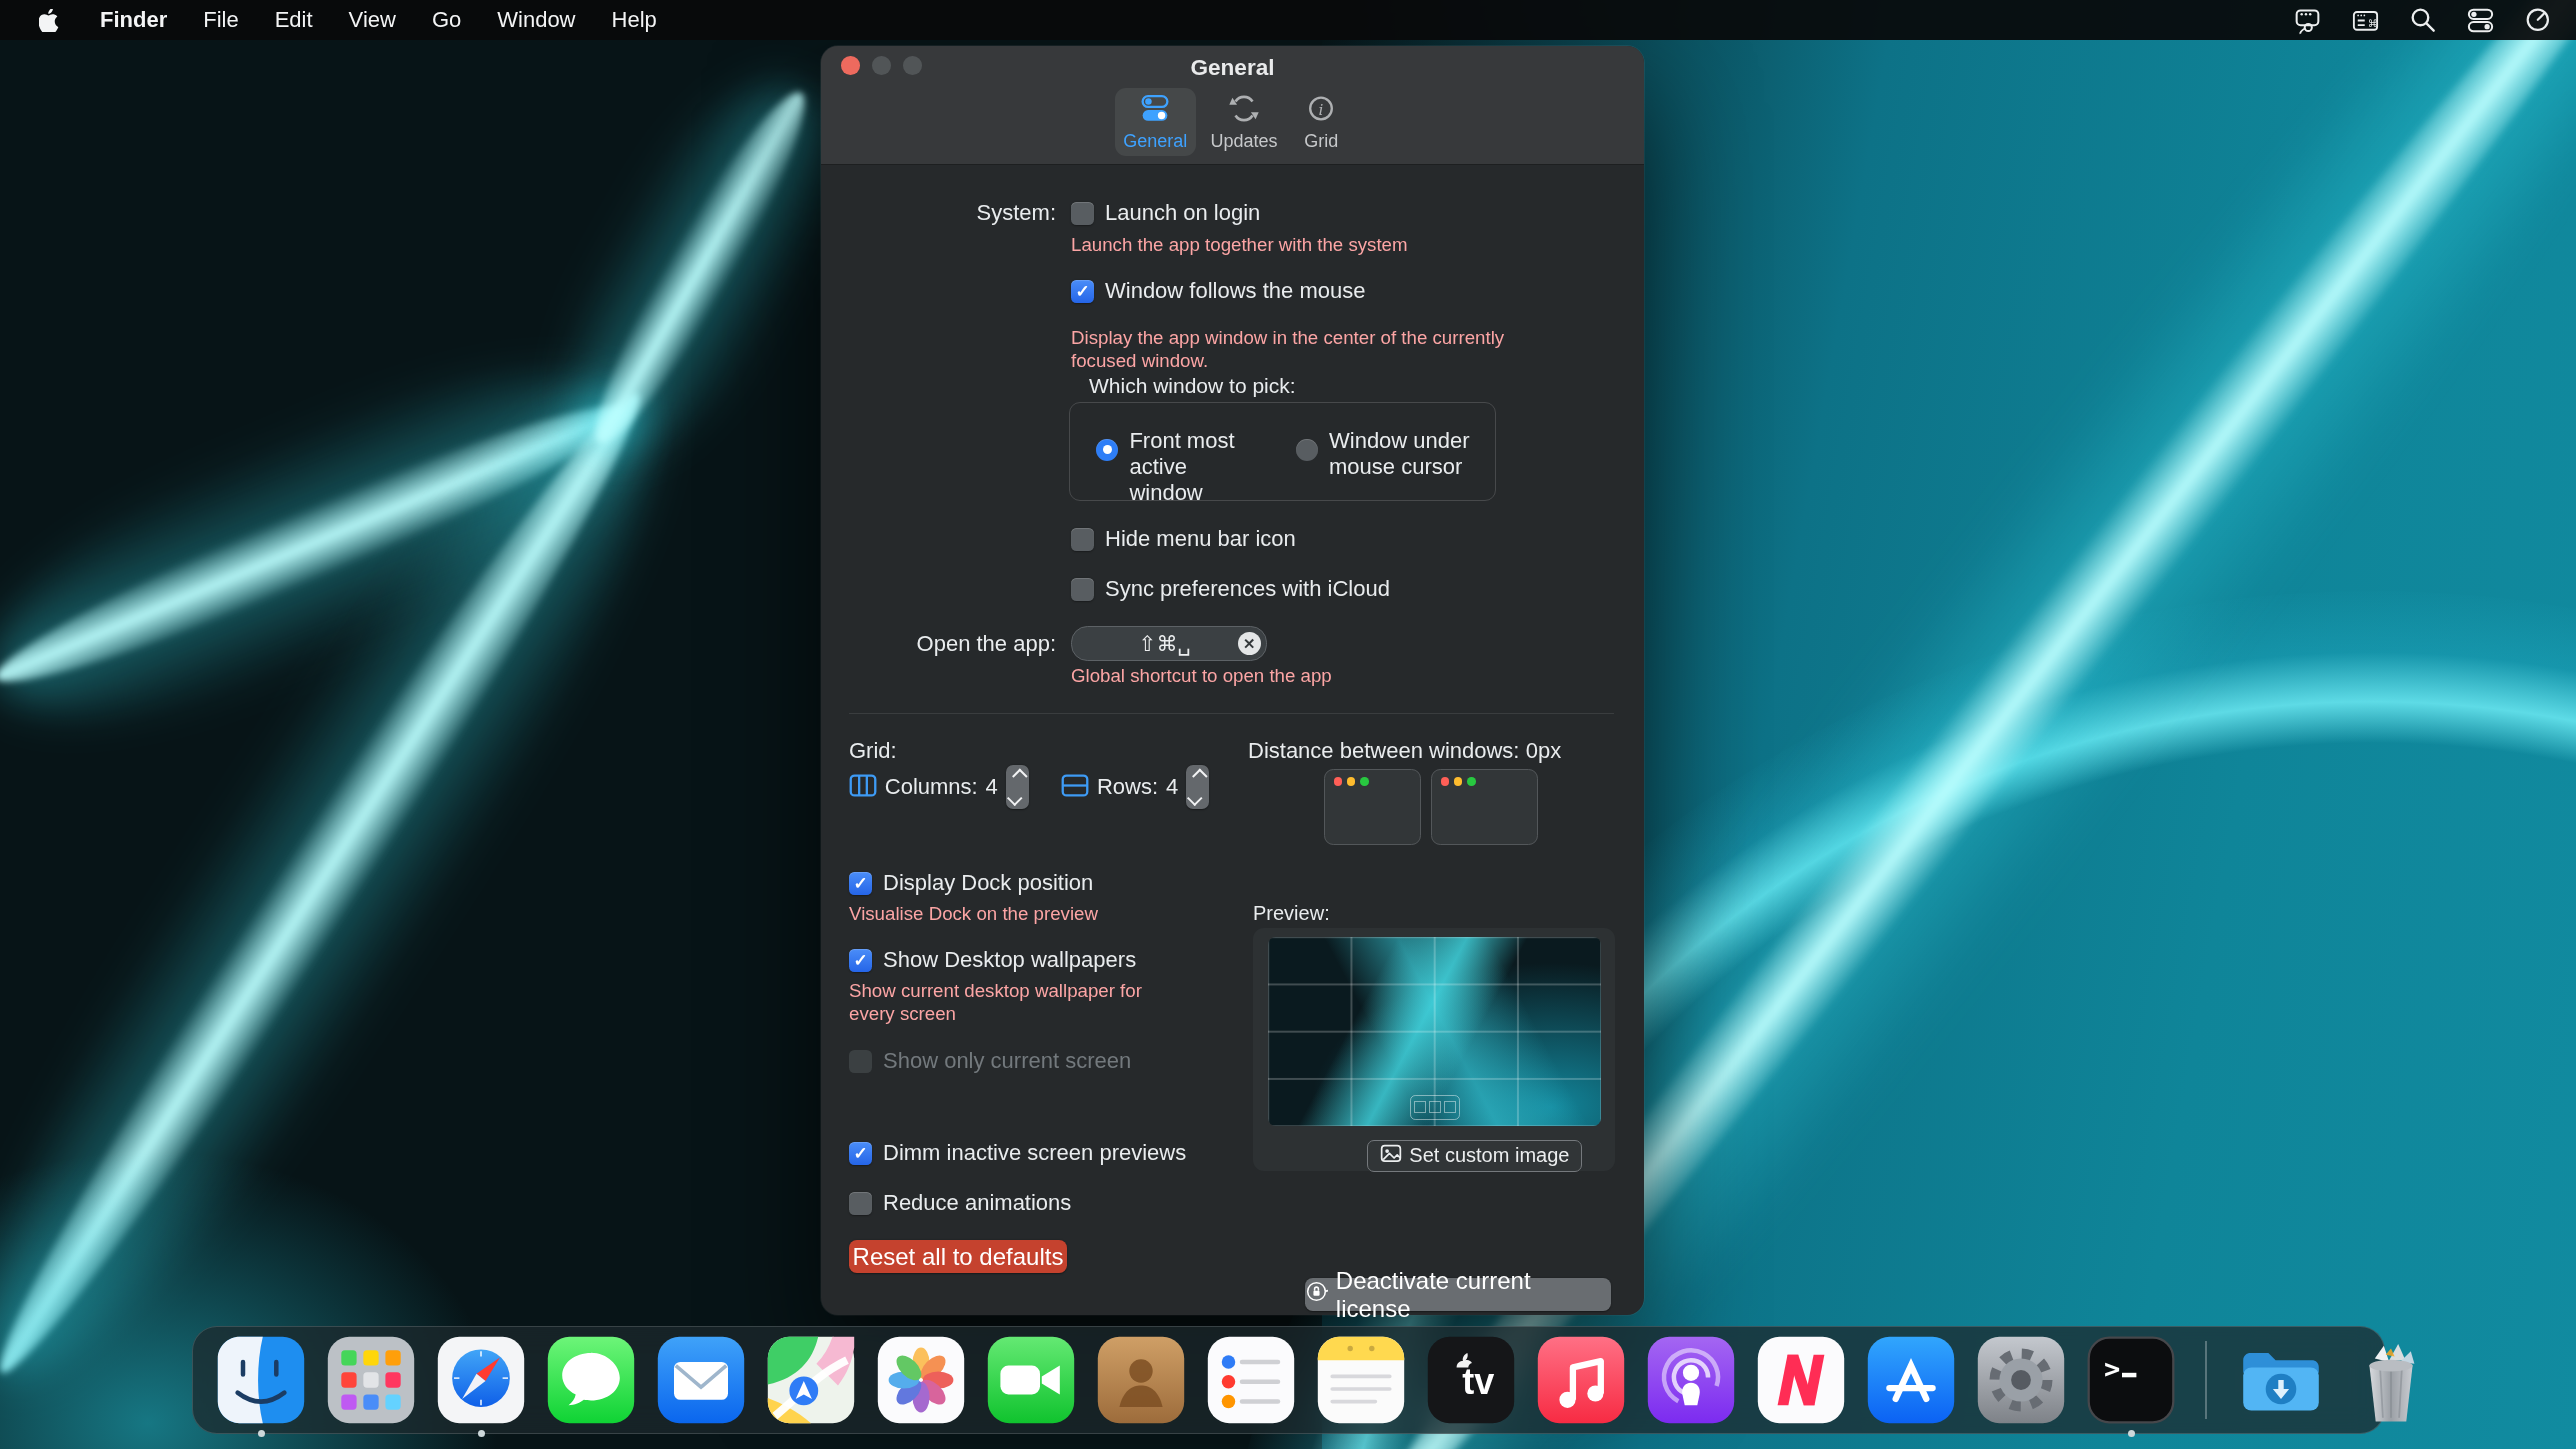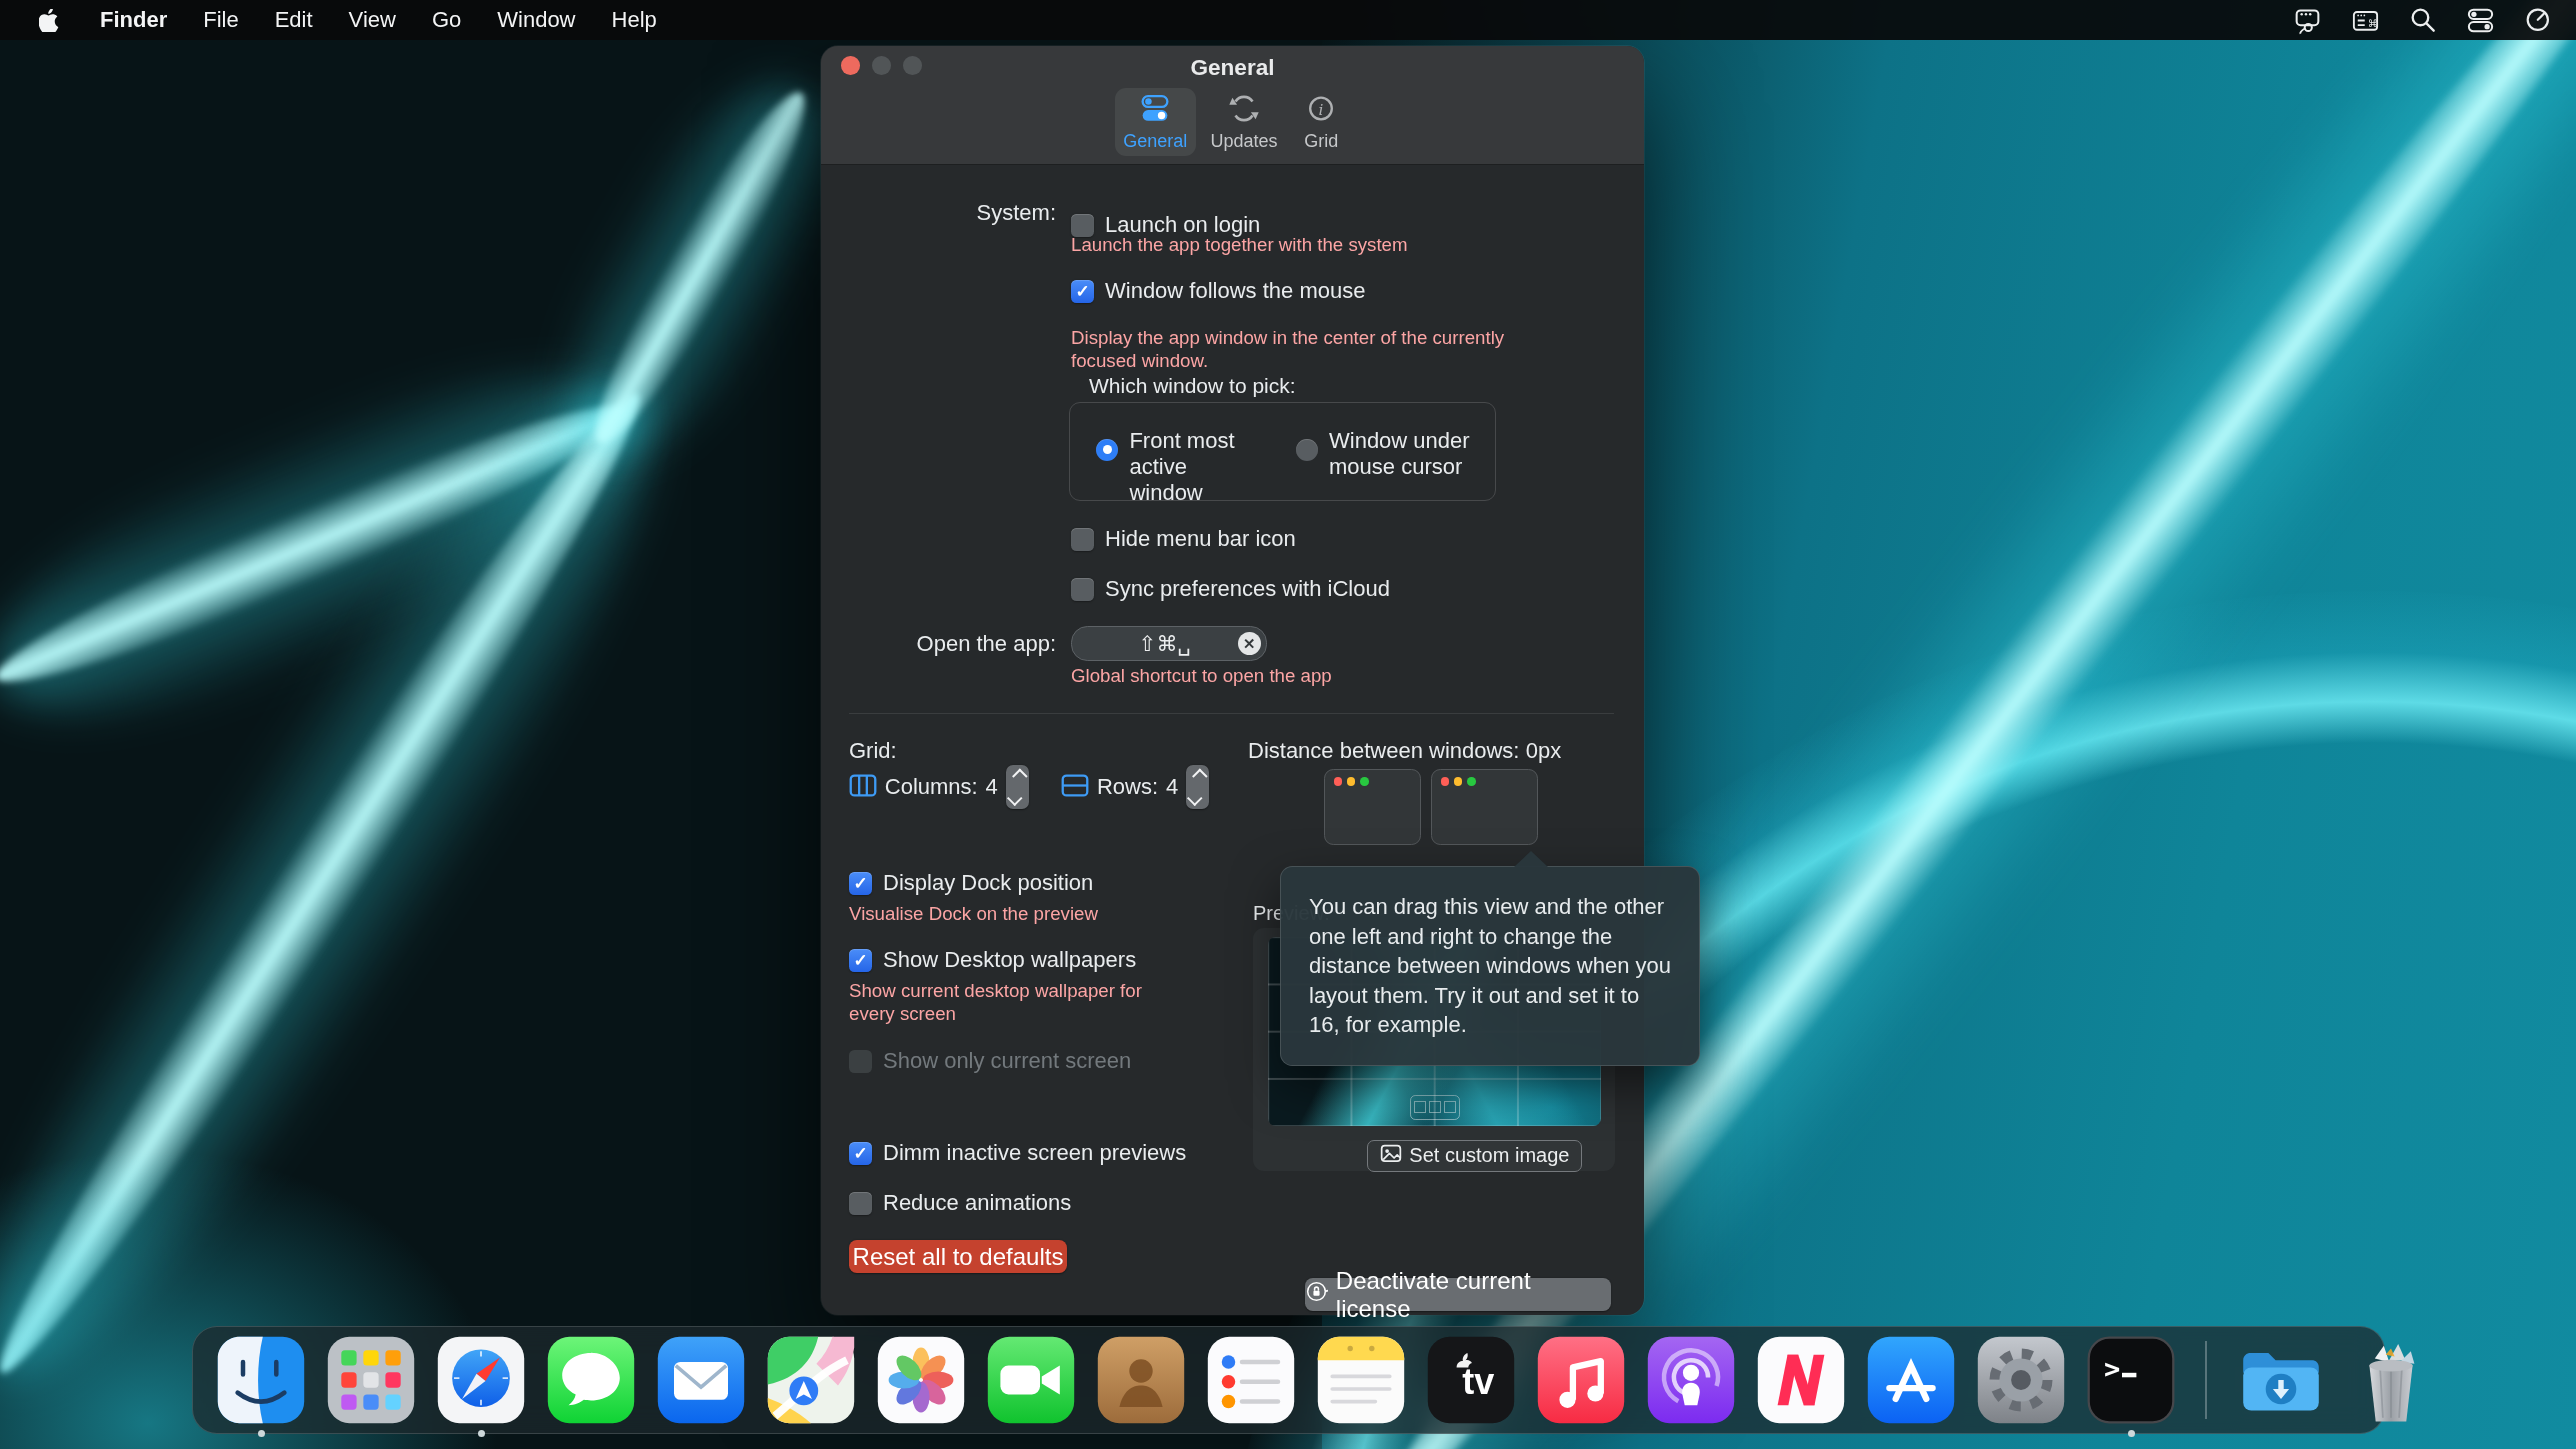--- a/index.html
+++ b/index.html
@@ -227,21 +227,21 @@
               <circle cx="22" cy="21" r="14"></circle>
               <text x="22" y="29" font-size="20" font-family="DejaVu Serif" font-style="italic" fill="#aeb0b2" stroke="none" text-anchor="middle">i</text>
             </svg>
           </span>
           <span class="tlabel">Grid</span>
         </div>
       </div>
     </div>
 
     <span class="lbl abs" style="right:588px;top:154px;">System:</span>
-    <div class="row" style="left:250px;top:154px;margin-top:12px;">
+    <div class="row" style="left:250px;top:154px;">
       <span class="cb"></span>
       <span class="lbl">Launch on login</span>
     </div>
     <span class="sub abs" style="left:250px;top:187px;">Launch the app together with the system</span>
 
     <div class="row" style="left:250px;top:232px;">
       <span class="cb checked"></span>
       <span class="lbl">Window follows the mouse</span>
     </div>
     <span class="sub abs" style="left:250px;top:280px;width:459px;">Display the app window in the center of the currently focused window.</span>
@@ -381,23 +381,20 @@
         <svg width="23" height="23" viewBox="0 0 30 30" fill="none" stroke="#fff" stroke-width="2">
           <circle cx="15" cy="15" r="11.5"></circle>
           <rect x="11" y="14" width="8" height="6.5" rx="1.4" fill="#fff" stroke="none"></rect>
           <path d="M12.5 14 v-2.2 a2.5 2.5 0 0 1 5 0 V14"></path>
           <path d="M26.5 13 l2 2 l2 -2" stroke-width="1.6"></path>
         </svg>
       </span>
       <span>Deactivate current license</span>
     </div>
 
-    <div id="tooltip">
-      <span>You can drag this view and the other one left and right to change the distance between windows when you layout them. Try it out and set it to 16, for example.</span>
-    </div>
   </div>
 
   <div id="dock">
 
     <div class="dock-item running">
       <svg viewBox="0 0 100 100">
         <rect x="2" y="2" width="96" height="96" rx="24" fill="#1e8ef0"></rect>
         <path d="M2 26 C2 13 13 2 26 2 H52 C45 32 45 68 52 98 H26 C13 98 2 87 2 74 Z" fill="#eef4fb"></path>
         <path d="M30 30 v14 M67 30 v14" stroke="#1b3c63" stroke-width="5" stroke-linecap="round" fill="none"></path>
         <path d="M24 64 q26 20 52 0" stroke="#1b3c63" stroke-width="5" fill="none" stroke-linecap="round"></path>

